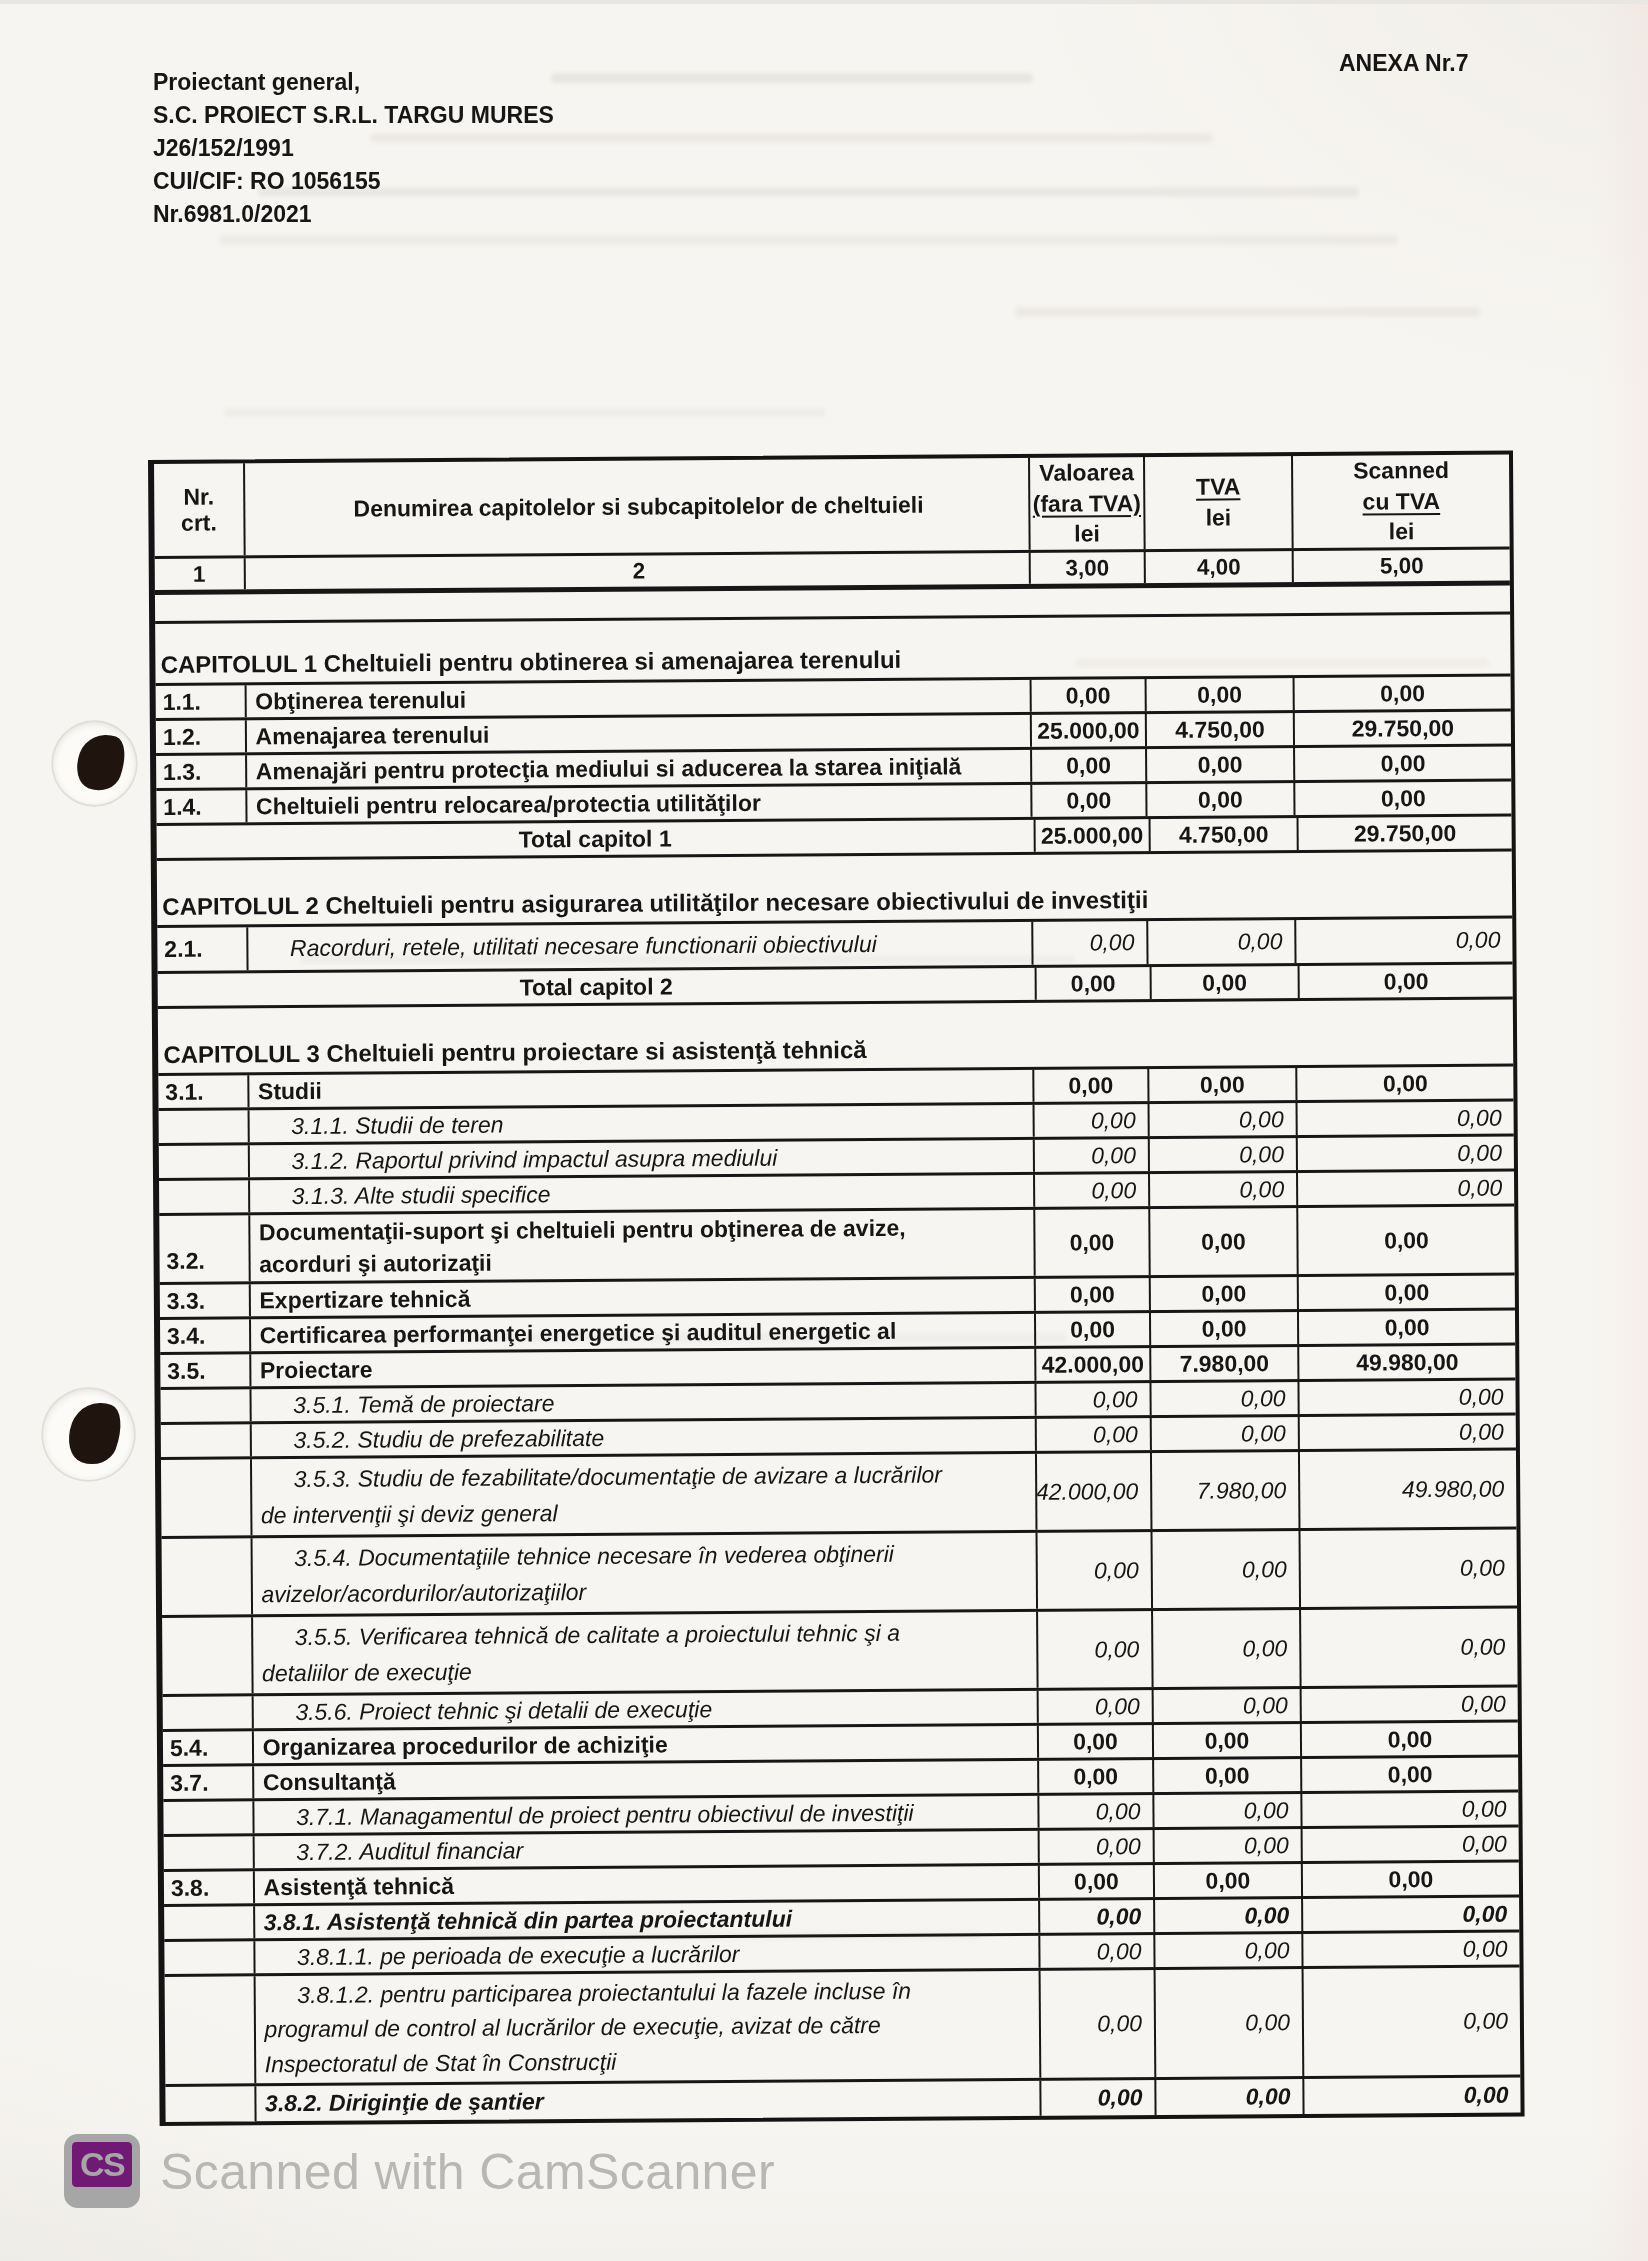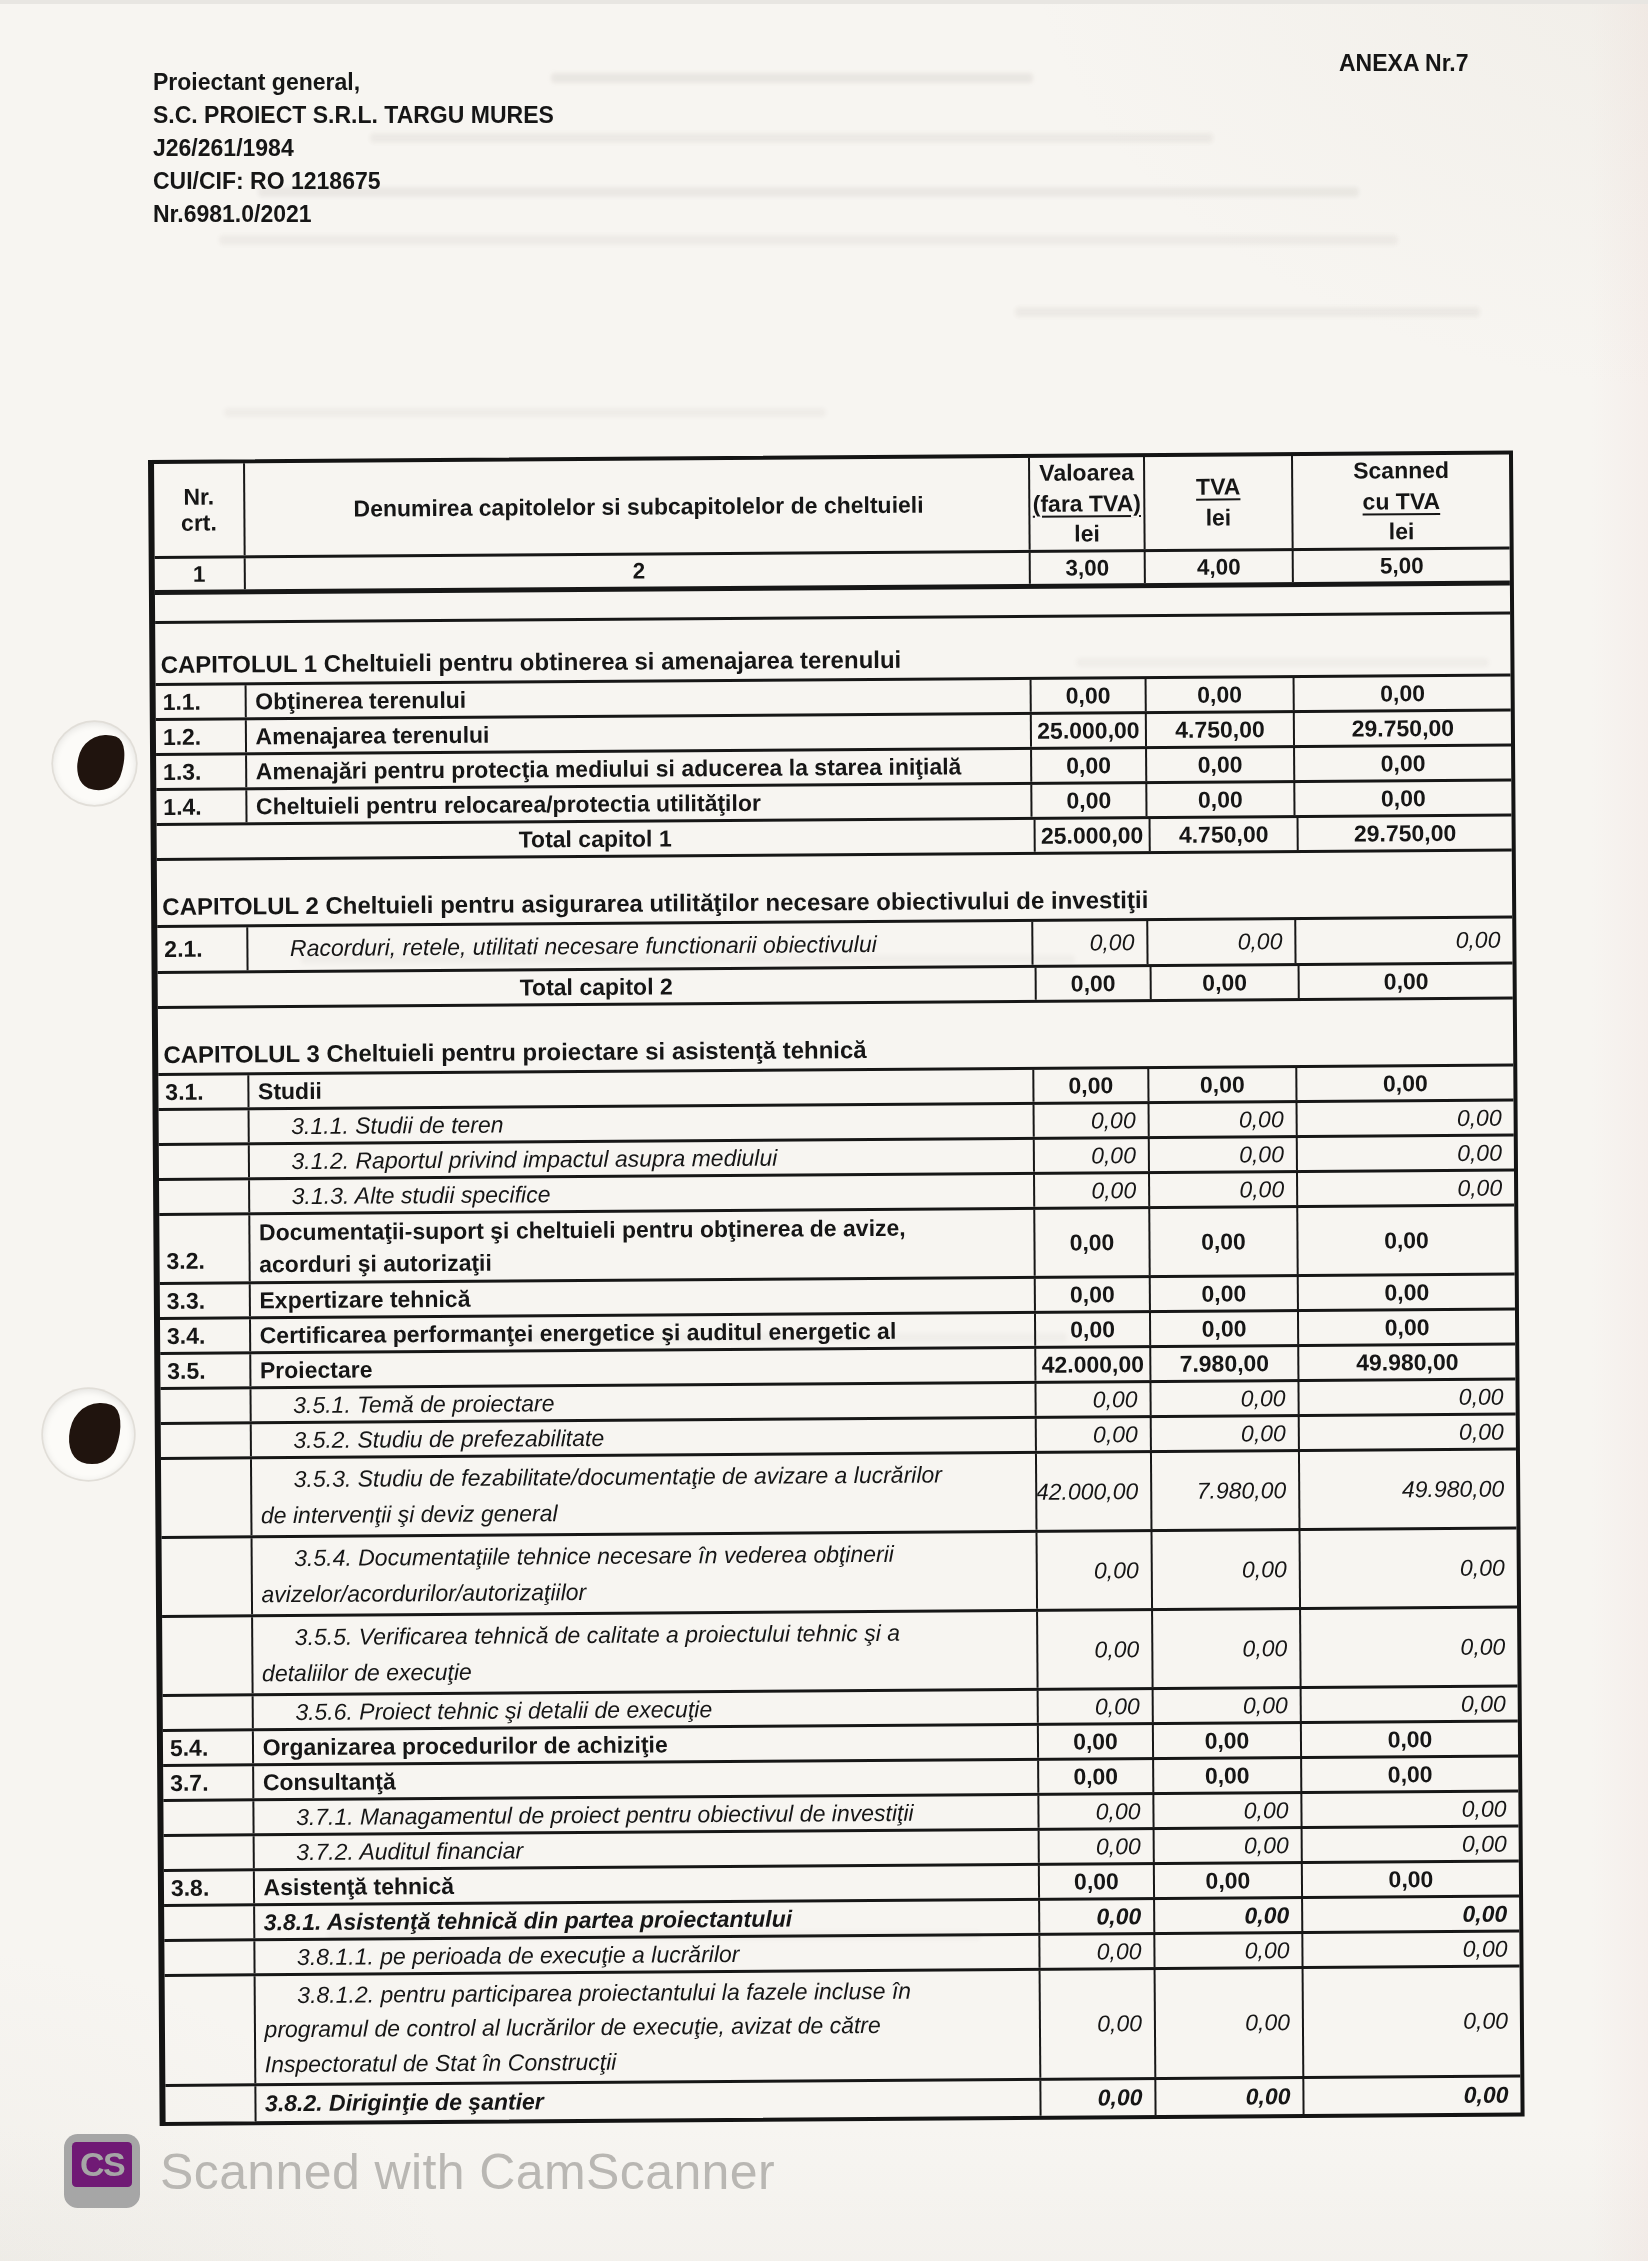--- a/index.html
+++ b/index.html
@@ -97,22 +97,22 @@
   <div class="gh" style="left:301px;top:951px;width:774px;height:8.6px;opacity:0.5;"></div>
   <div class="gh" style="left:361px;top:1329px;width:706px;height:8.6px;opacity:0.5;"></div>
   <div class="gh" style="left:327px;top:1927px;width:654px;height:8.6px;opacity:0.45;"></div>
 
   <div class="hole" style="left:53px;top:718px;width:83px;height:83px;"></div>
   <div class="hole" style="left:43px;top:1385px;width:91px;height:91px;"></div>
 
   <div class="letterhead">
     <div>Proiectant general,</div>
     <div>S.C. PROIECT S.R.L. TARGU MURES</div>
-    <div>J26/261/1984</div>
-    <div>CUI/CIF:  RO 1218675</div>
+    <div>J26/152/1991</div>
+    <div>CUI/CIF:  RO 1056155</div>
     <div>Nr.6981.0/2021</div>
   </div>
   <div class="anexa">ANEXA Nr.7</div>
 
 
   <div class="tbl">
 
     <div class="row header" style="height:95px">
       <div class="c cn hdr nrstack">
         <span>Nr.</span>

